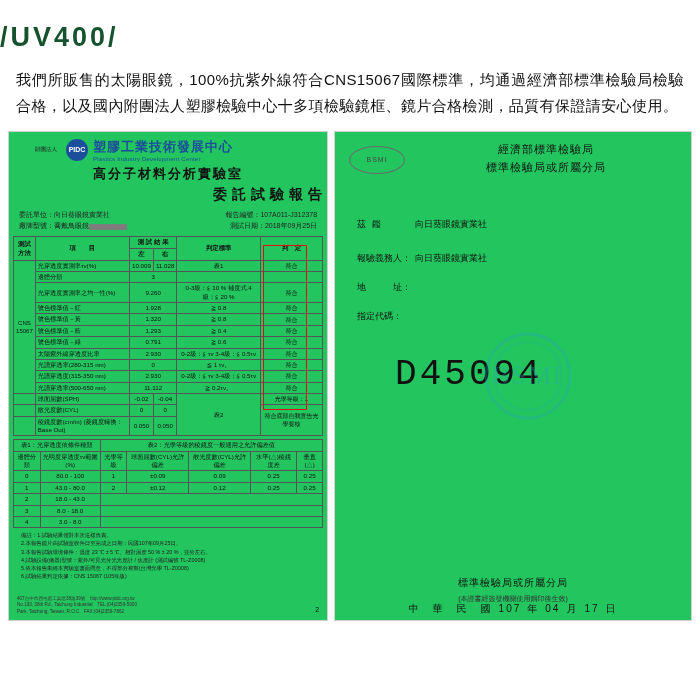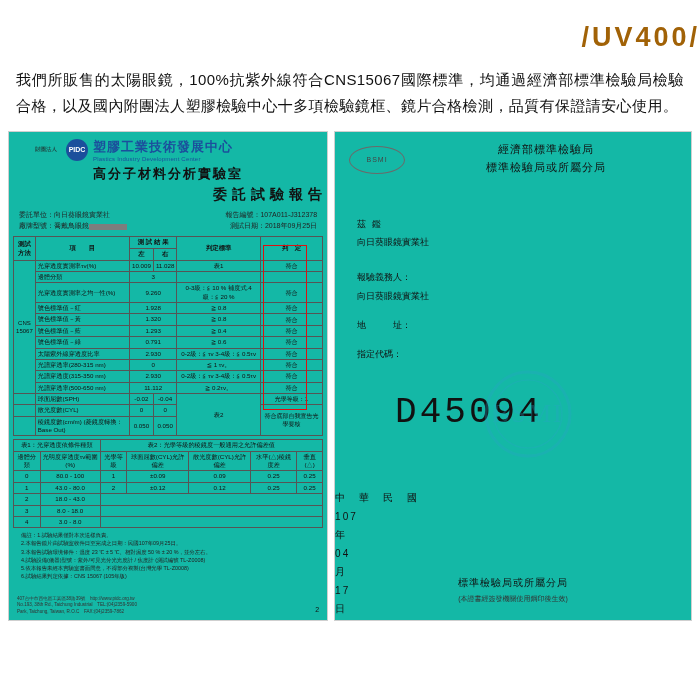--- a/index.html
+++ b/index.html
@@ -7,25 +7,25 @@
     width:700px;height:700px;
     background:#ffffff;
     font-family:"Liberation Sans", sans-serif;
     color:#1a1a1a;
     overflow:hidden;
   }
   .page{position:relative;width:700px;height:700px;box-sizing:border-box;}
 
   
   .uv-title{
-    text-align:right;
+    text-align:left;
     font-size:27px;
     font-weight:bold;
     letter-spacing:3px;
-    color:#a16207;
+    color:#14532d;
     padding:22px 0 14px 0;
   }
   .intro{
     padding:0 16px;
     font-size:15px;
     line-height:1.72;
     letter-spacing:0.4px;
     color:#111;
     text-align:justify;
   }
@@ -33,21 +33,21 @@
 
   
   .certs{
     display:flex;
     gap:6px;
     padding:12px 8px 0 8px;
     box-sizing:border-box;
   }
   .cert{
     position:relative;
-    background:#14b8a6;
+    background:#22c55e;
     border:1px solid #cfcfcf;
     box-sizing:border-box;
     overflow:hidden;
   }
   .cert-left{width:330px;height:490px;}
   .cert-right{width:369px;height:490px;}
 
   
   .pidc-head{
     display:flex;align-items:center;gap:5px;
@@ -118,21 +118,21 @@
   }
   .bsmi-seal{
     width:54px;height:26px;border:1px solid #6a6a6a;border-radius:50%;
     display:flex;align-items:center;justify-content:center;
     font-size:7px;letter-spacing:1px;color:#444;flex:none;margin-top:4px;
   }
   .bsmi-titles{flex:1;text-align:center;}
   .bsmi-t1{font-size:11px;letter-spacing:1px;color:#111;}
   .bsmi-t2{font-size:11px;letter-spacing:1px;color:#111;margin-top:3px;}
   .rbody{padding:14px 22px 0 22px;font-size:9px;line-height:2.1;color:#111;}
-  .rrow{display:flex;flex-direction:column;}
+  .rrow{display:flex;}
   .rlab{width:58px;flex:none;letter-spacing:6px;}
   .rlab2{width:58px;flex:none;}
   .rval{flex:1;}
   .code-area{
     position:relative;height:92px;margin-top:2px;
   }
   .code-text{
     font-size:36px;letter-spacing:3px;color:#111;
     padding-left:60px;padding-top:26px;font-family:Liberation Mono, monospace;
   }
@@ -141,21 +141,21 @@
     opacity:.30;
   }
   .rfoot{
     position:absolute;bottom:16px;left:0;width:100%;text-align:center;color:#111;
   }
   .rfoot .org{font-size:10px;letter-spacing:1px;}
   .rfoot .note{font-size:7px;color:#333;margin-top:4px;}
   .datebar{
     position:absolute;bottom:4px;left:0;width:100%;
     display:flex;justify-content:center;align-items:baseline;gap:6px;
-    font-size:10px;color:#111;letter-spacing:2px;flex-direction:column;
+    font-size:10px;color:#111;letter-spacing:2px;
   }
   .datebar b{font-weight:normal;}
 </style>
 </head>
 <body>
 
 <div class="page">
 
   <div class="uv-title">/UV400/</div>
 

